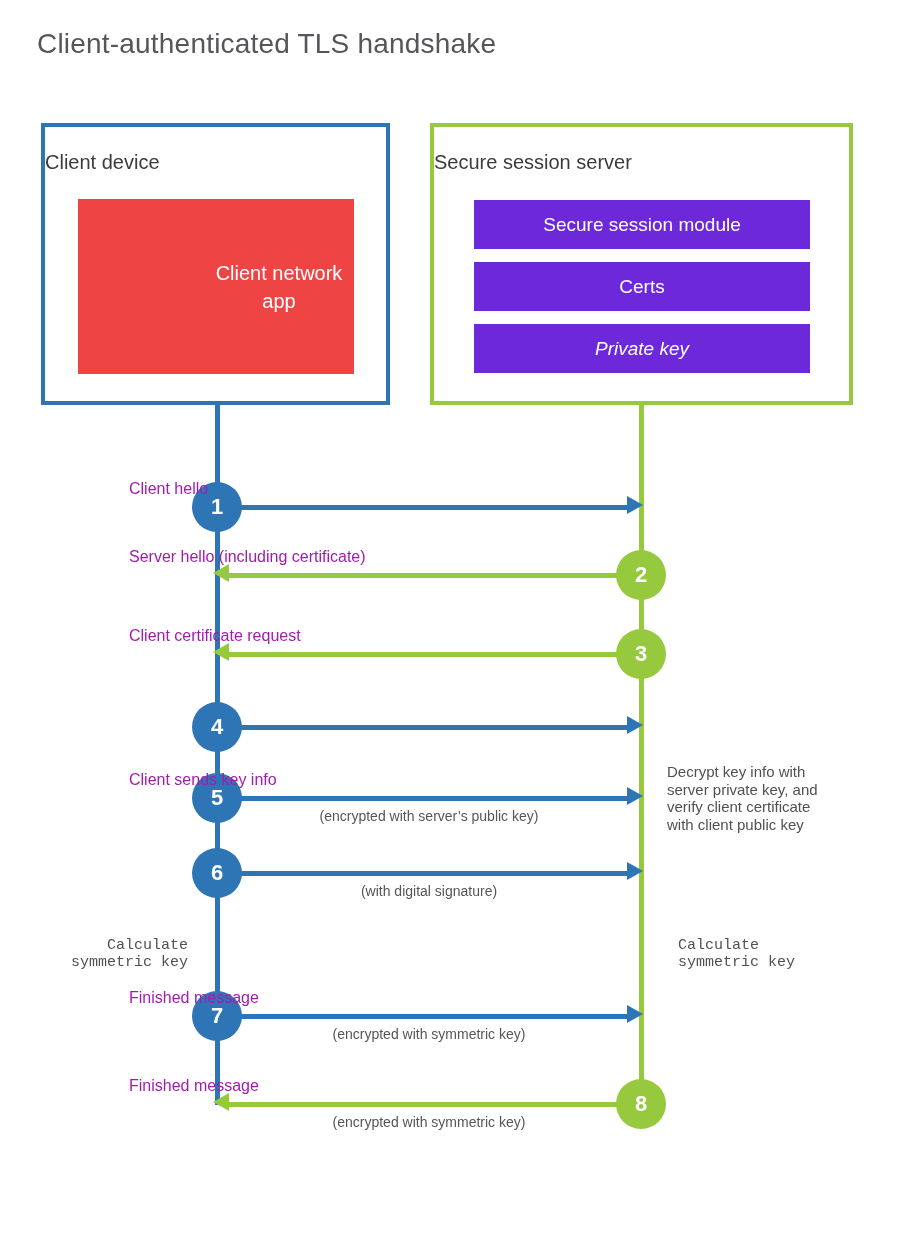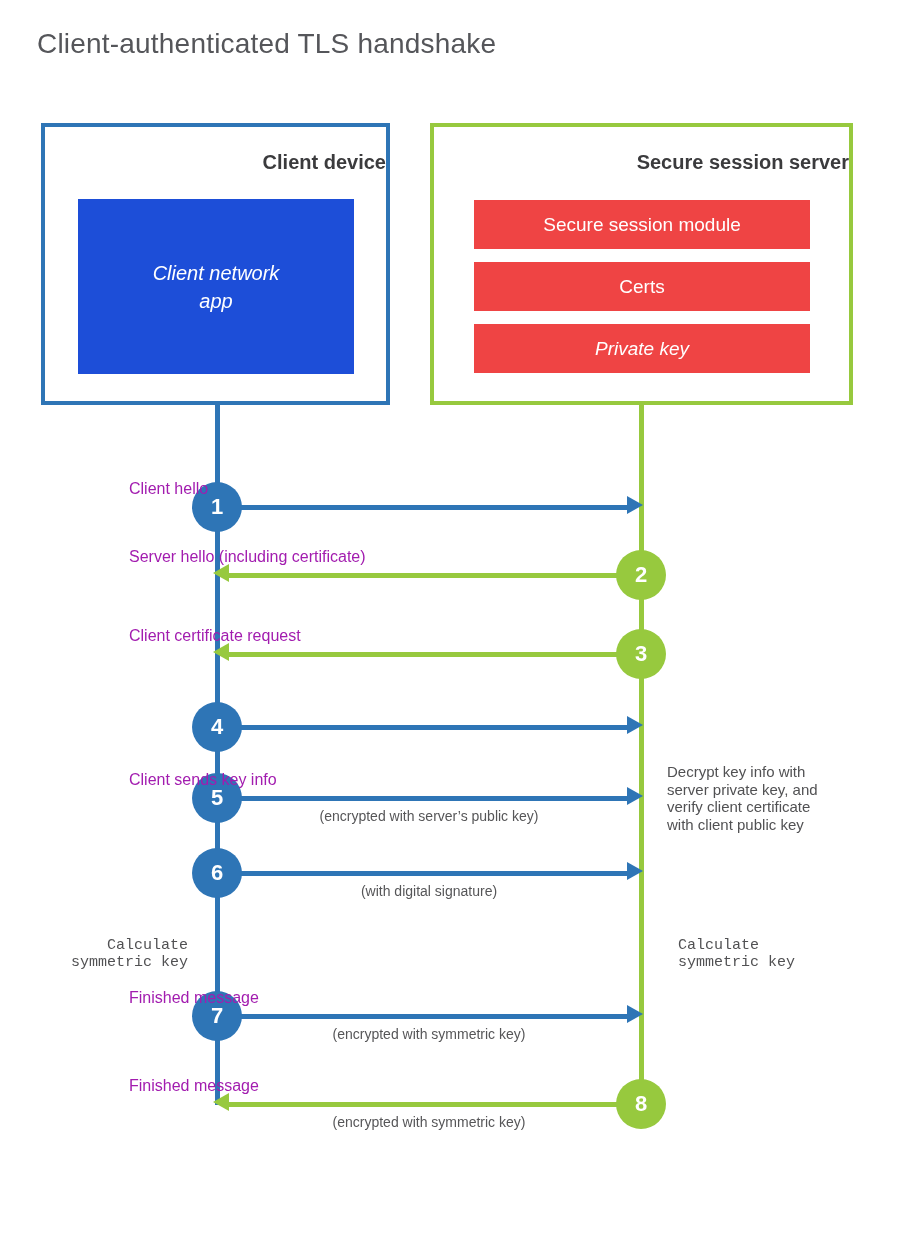--- a/index.html
+++ b/index.html
@@ -5,26 +5,26 @@
   html,body{margin:0;padding:0;background:#ffffff;}
   body{font-family:"Liberation Sans", sans-serif;}
   .canvas{position:relative;width:879px;height:1256px;background:#ffffff;overflow:hidden;}
 
   .page-title{position:absolute;left:37px;top:28px;font-size:28px;font-weight:300;color:#55565a;letter-spacing:.2px;}
 
   
   .actor-box{position:absolute;top:123px;height:282px;background:#ffffff;box-sizing:border-box;}
   .client-box{left:41px;width:349px;border:4px solid #2E75B6;}
   .server-box{left:430px;width:423px;border:4px solid #97C93E;}
-  .actor-title{position:absolute;top:24px;left:0;right:0;text-align:right;font-size:20px;font-weight:700;color:#3b3b3d;}
+  .actor-title{position:absolute;top:24px;left:0;right:0;text-align:left;font-size:20px;font-weight:400;color:#3b3b3d;}
 
-  .client-app{position:absolute;left:33px;top:72px;width:276px;height:175px;background:#1d4ed8;display:flex;align-items:center;justify-content:center;text-align:center;font-style:italic;}
+  .client-app{position:absolute;left:33px;top:72px;width:276px;height:175px;background:#ef4444;display:flex;align-items:center;justify-content:flex-end;text-align:center;}
   .client-app .app-label{color:#ffffff;font-size:20px;line-height:28px;max-width:150px;}
 
-  .server-bar{position:absolute;left:40px;width:336px;height:49px;background:#ef4444;color:#ffffff;font-size:19px;text-align:center;line-height:49px;}
+  .server-bar{position:absolute;left:40px;width:336px;height:49px;background:#6d28d9;color:#ffffff;font-size:19px;text-align:center;line-height:49px;}
   .bar-1{top:73px;} .bar-2{top:135px;} .bar-3{top:197px;font-style:italic;}
 
   
   .lifeline{position:absolute;top:405px;width:5px;height:700px;}
   .lifeline.blue{left:215px;background:#2E75B6;}
   .lifeline.green{left:639px;background:#97C93E;}
 
   
   .step{position:absolute;left:0;width:900px;height:50px;}
   .badge{position:absolute;top:0;width:50px;height:50px;border-radius:50%;color:#ffffff;font-size:22px;font-weight:700;text-align:center;line-height:50px;}

